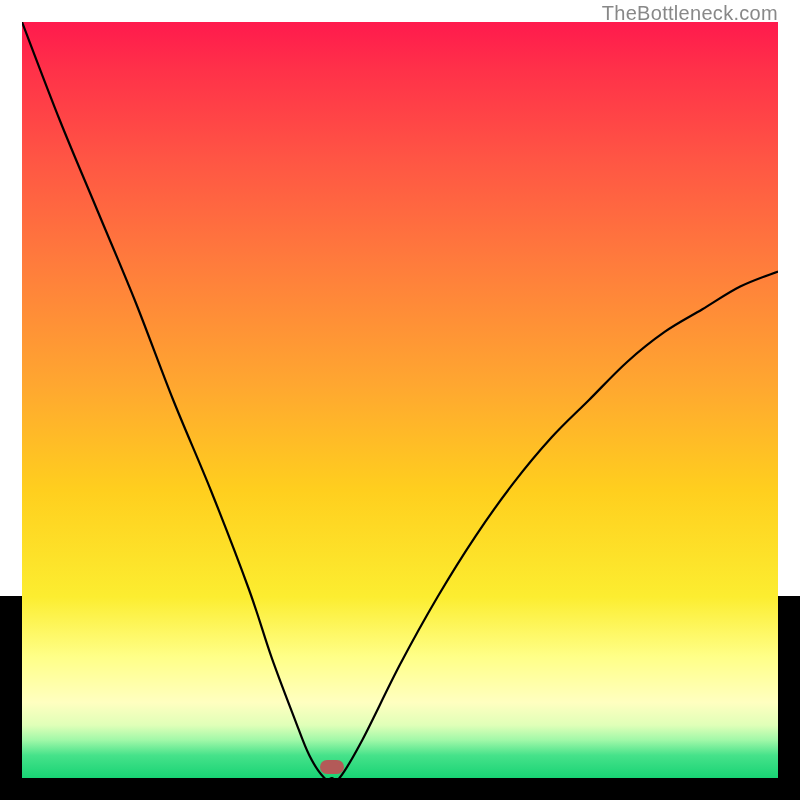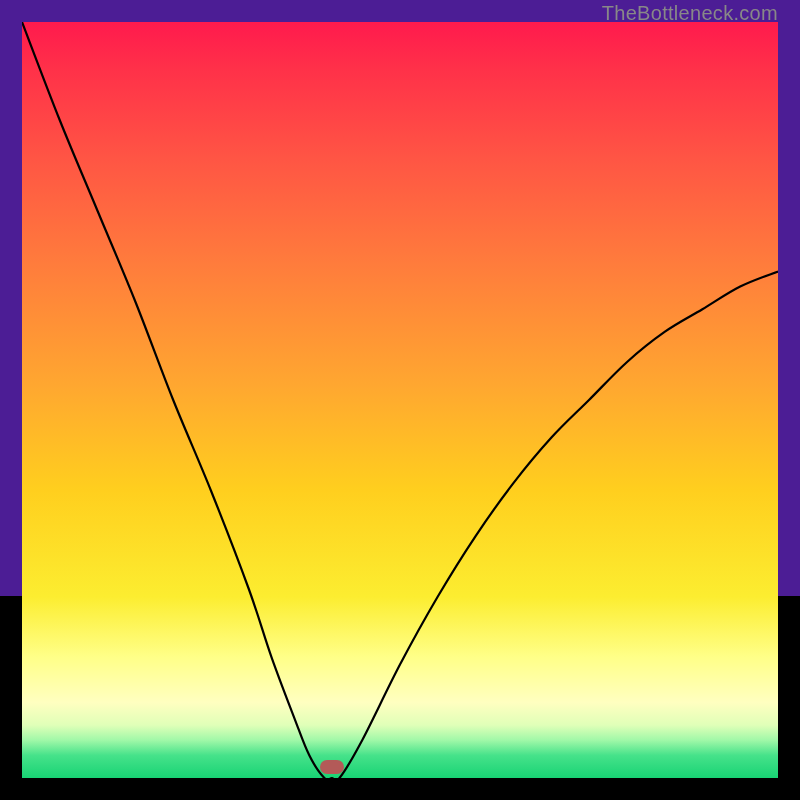--- a/index.html
+++ b/index.html
@@ -7,21 +7,21 @@
     padding: 0;
     width: 800px;
     height: 800px;
     background: #000;
     font-family: Arial, Helvetica, sans-serif;
   }
   .frame {
     position: relative;
     width: 800px;
     height: 596px;
-    background: #4c1d95;
+    background: #ffffff;
     box-sizing: border-box;
   }
   .plot-area {
     position: absolute;
     left: 22px;
     top: 22px;
     width: 756px;
     height: 756px;
     overflow: hidden;
   }

